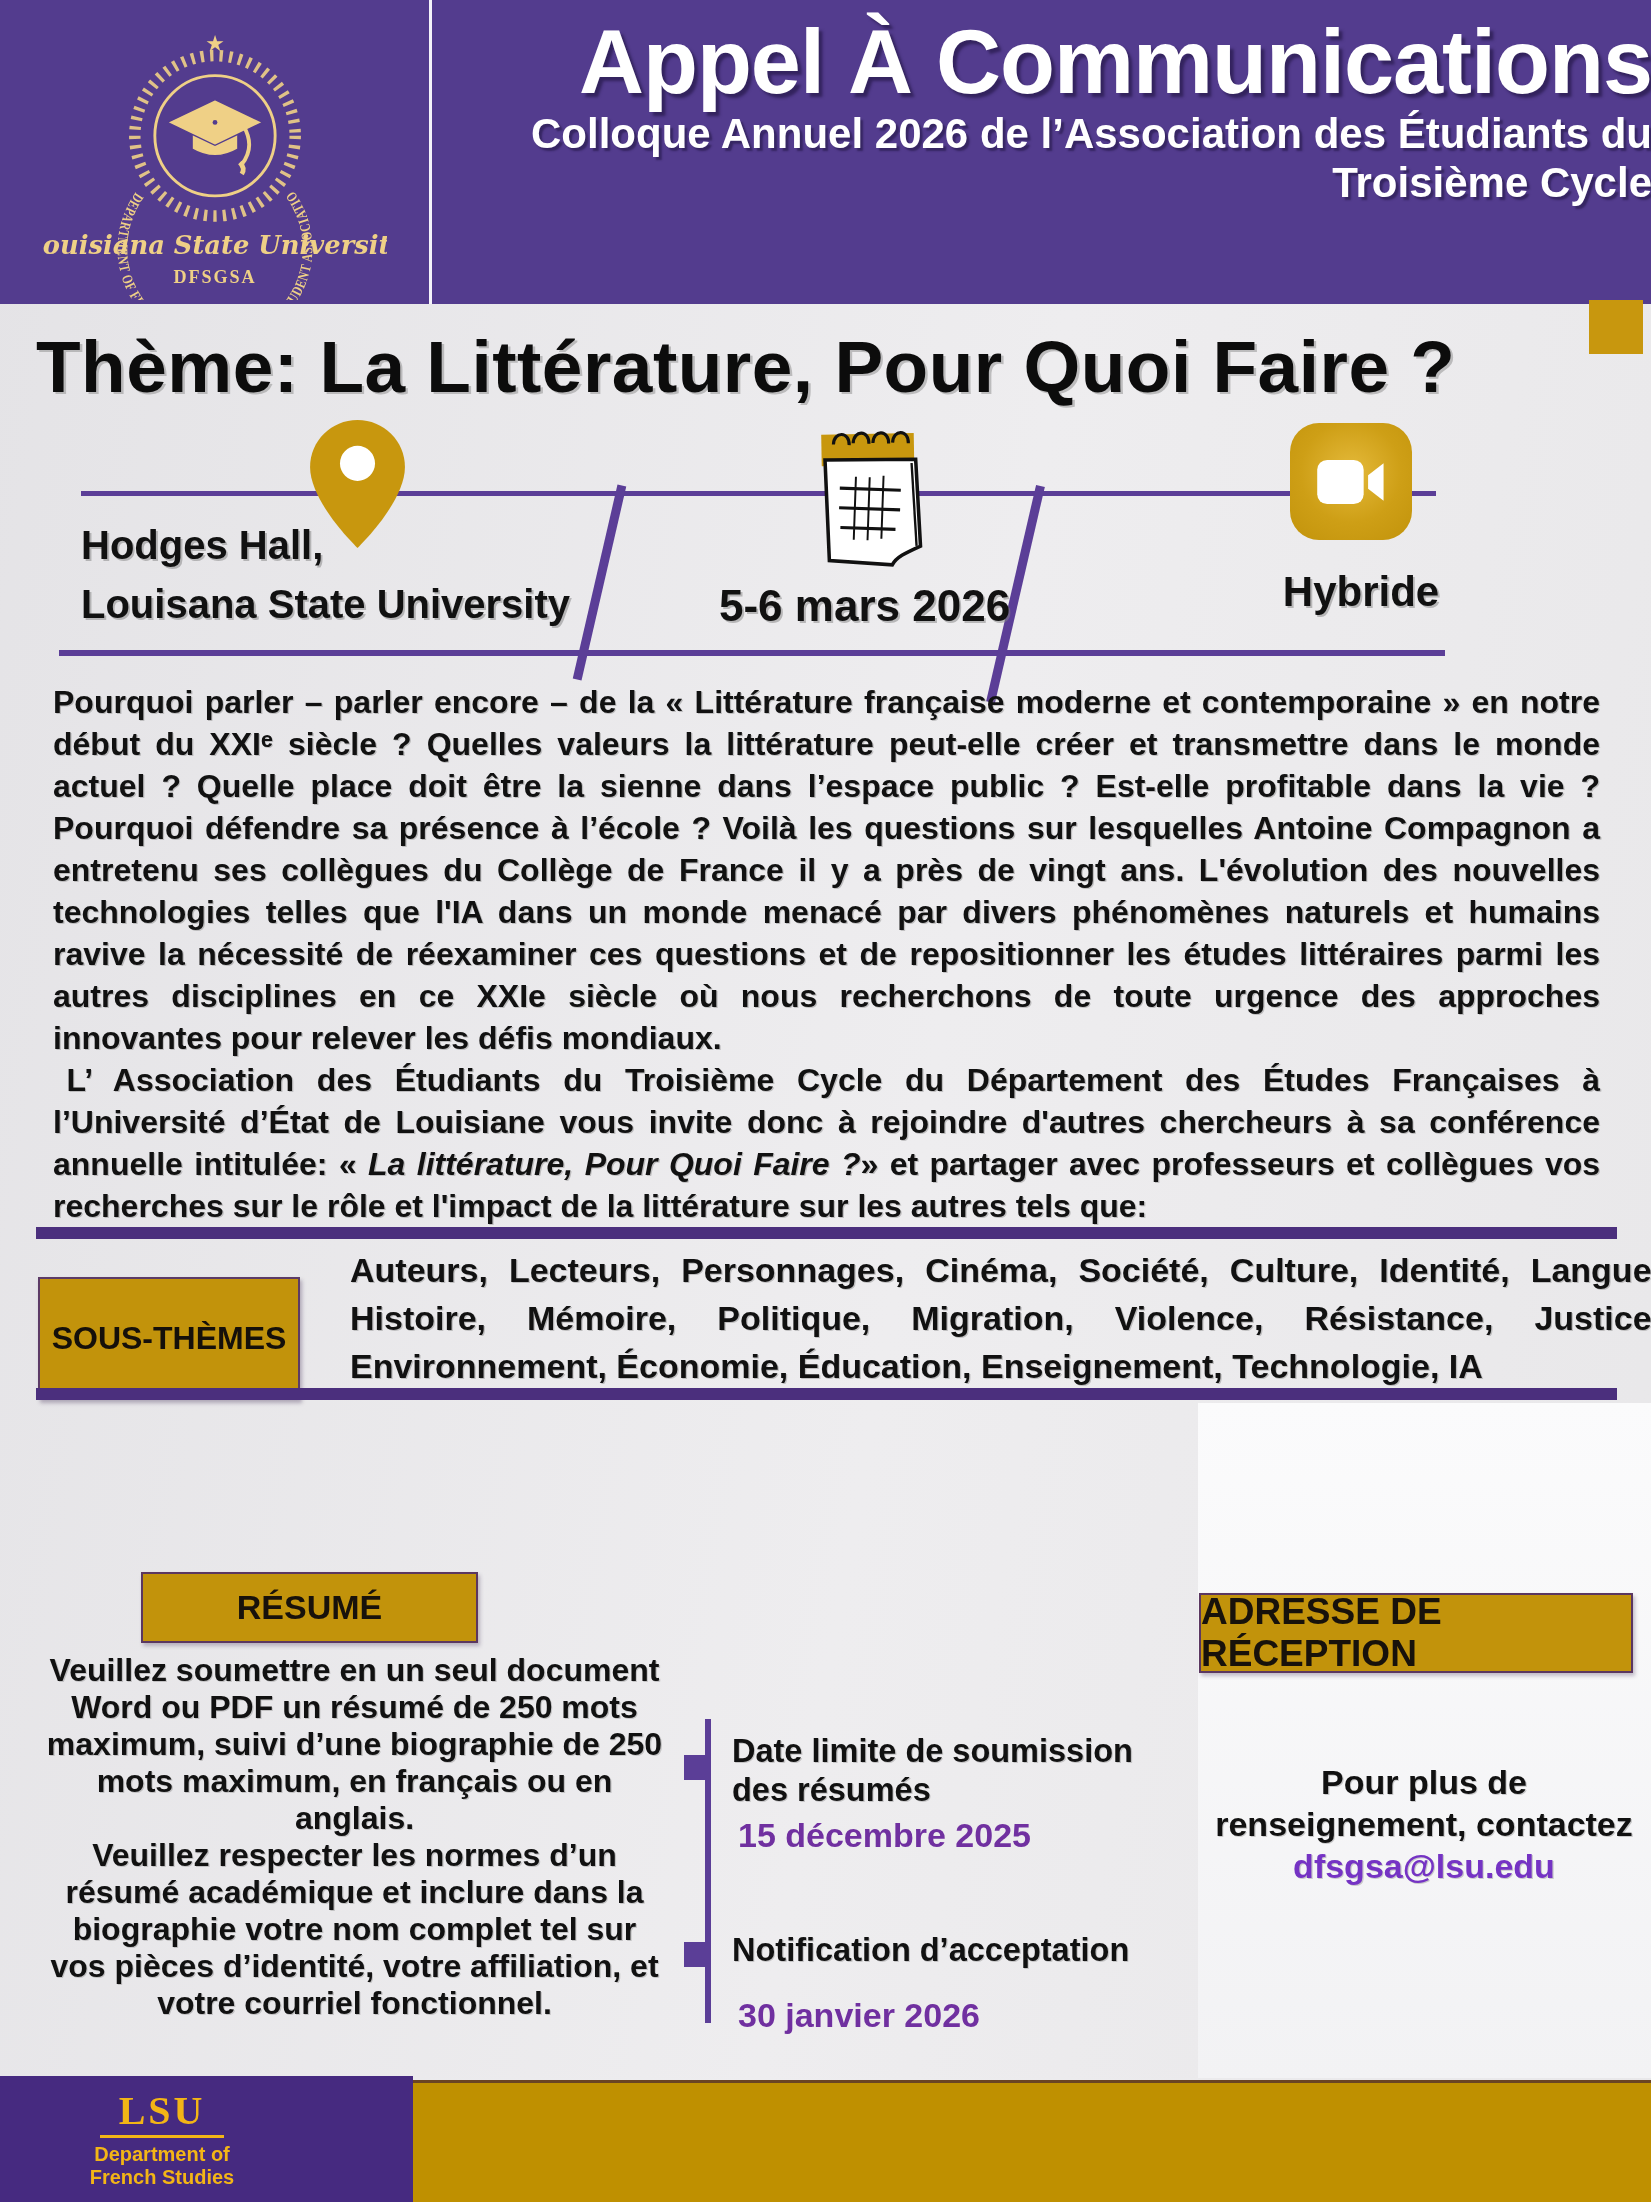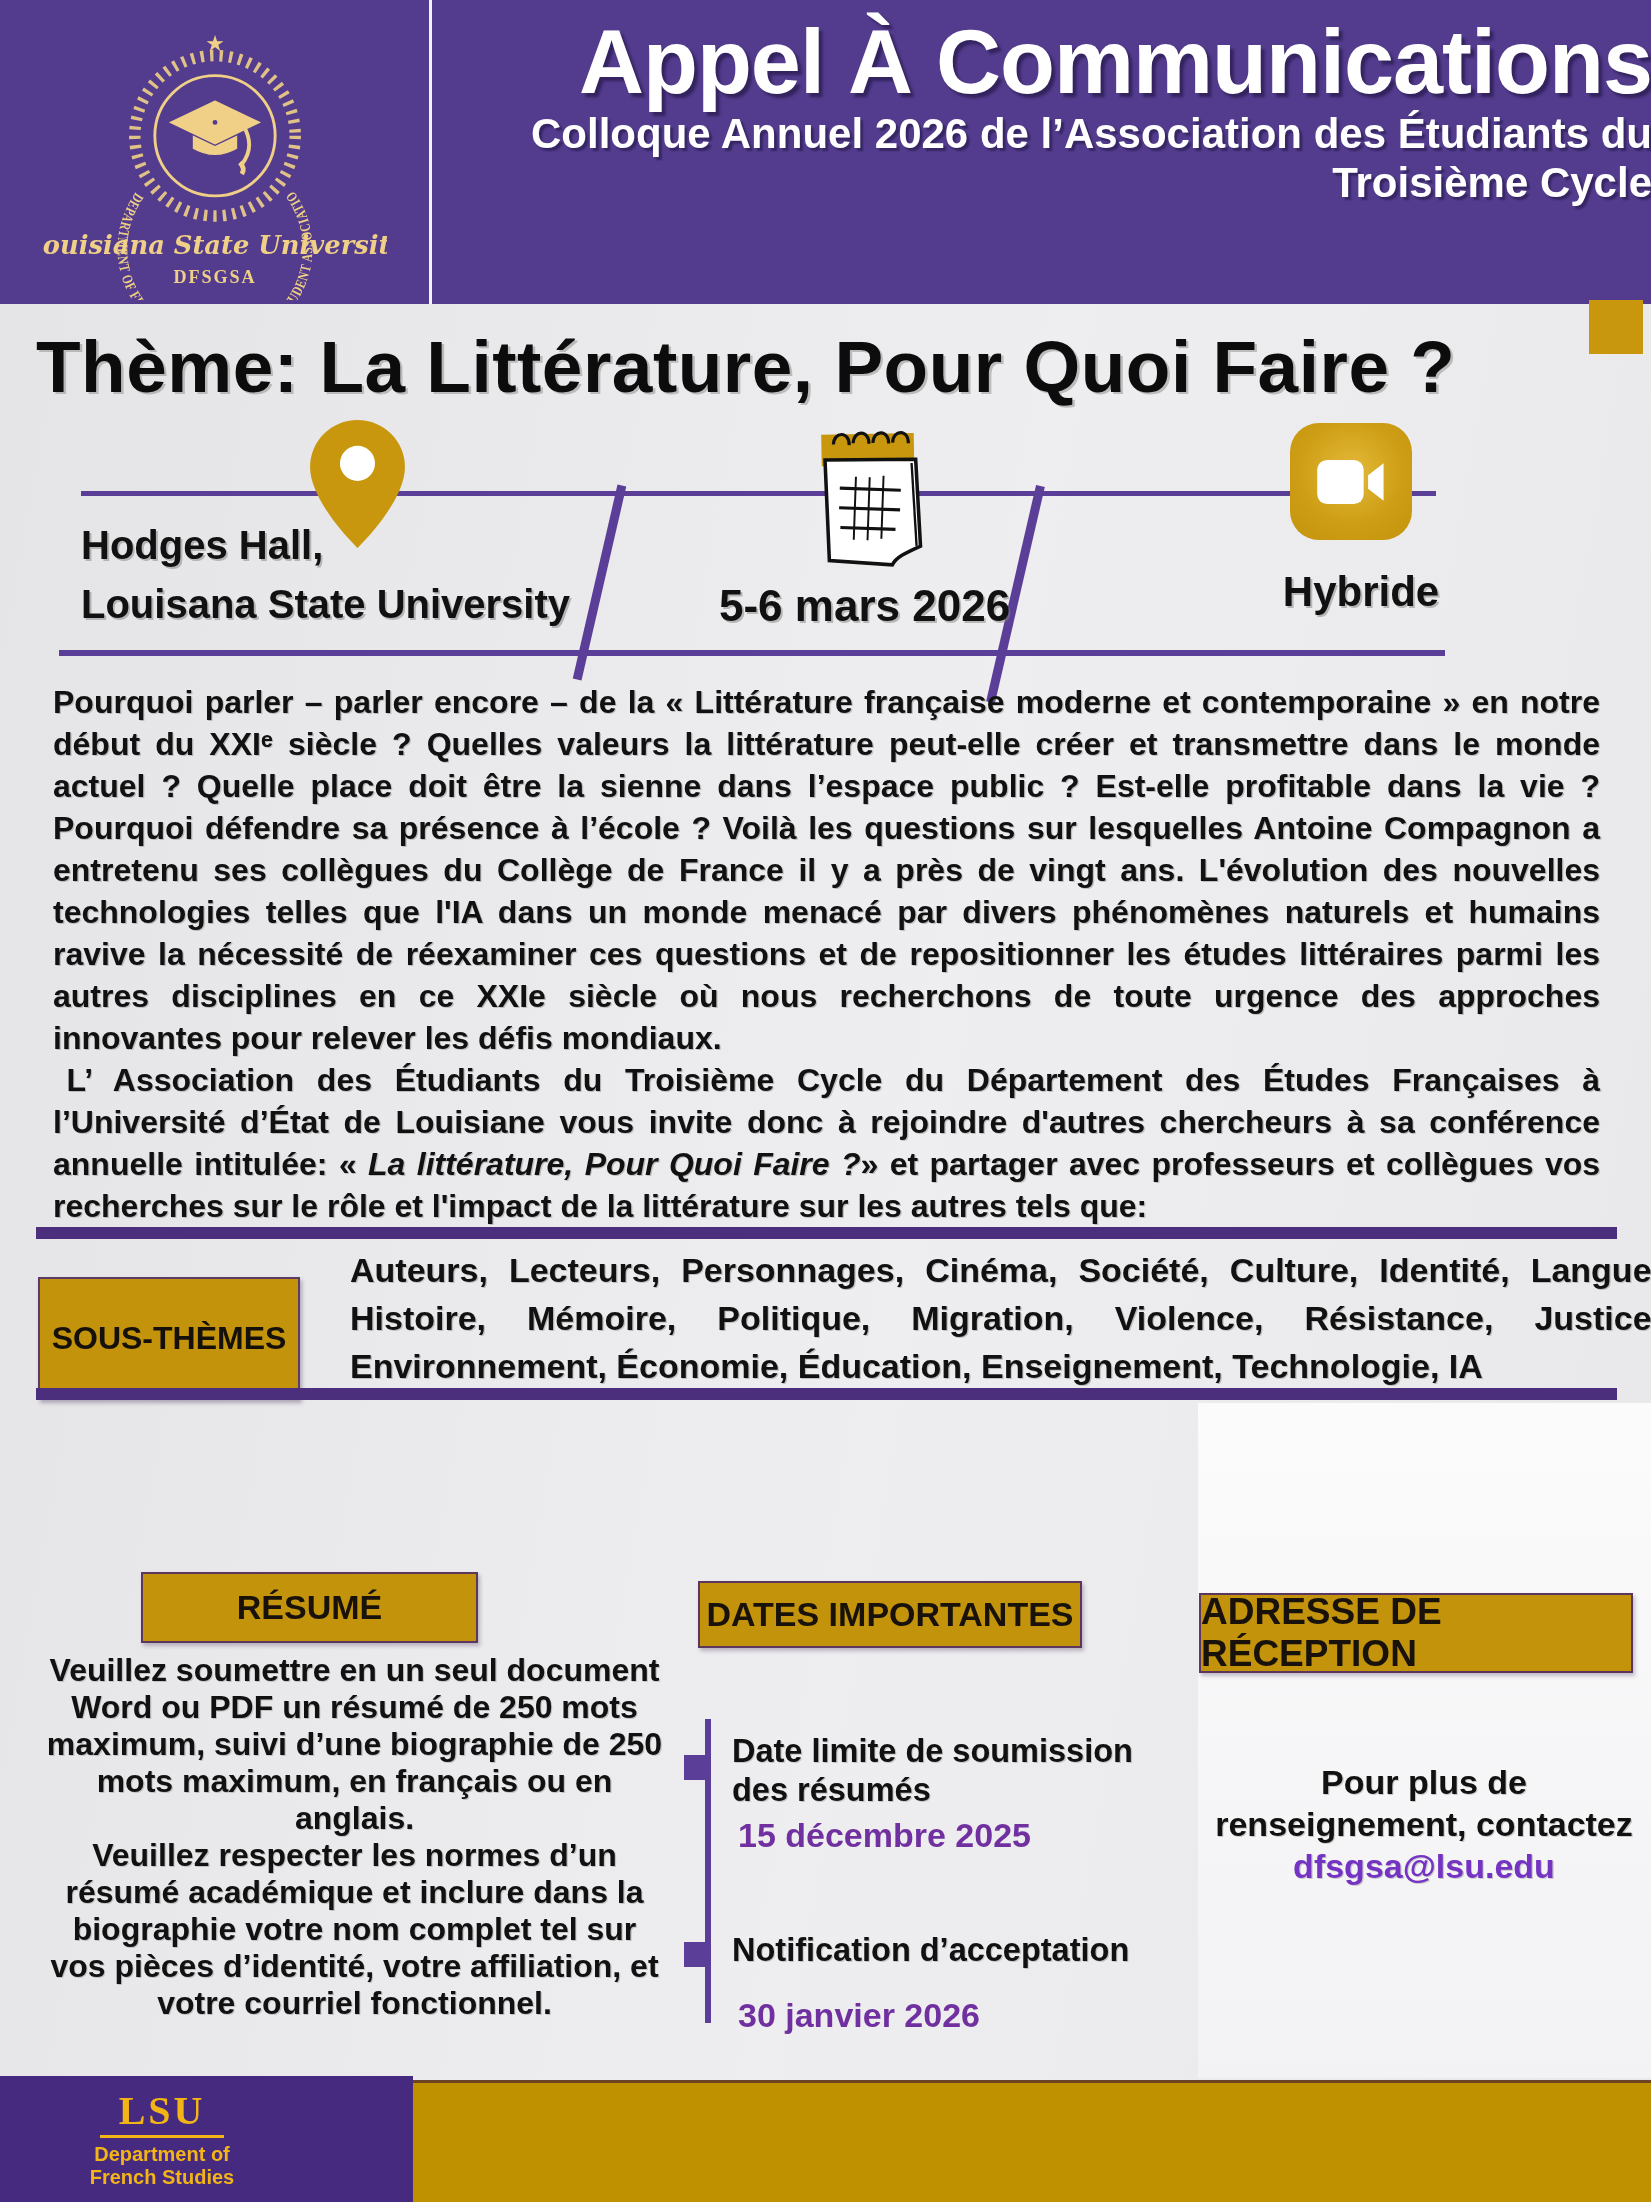--- a/index.html
+++ b/index.html
@@ -162,21 +162,20 @@
 
   <div class="abs divider d1"></div>
   <div class="abs subthemes-box">
     <span>SOUS-THÈMES</span>
   </div>
   <div class="abs subthemes-list">Auteurs, Lecteurs, Personnages, Cinéma, Société, Culture, Identité, Langue, Histoire, Mémoire, Politique, Migration, Violence, Résistance, Justice, Environnement, Économie, Éducation, Enseignement, Technologie, IA</div>
   <div class="abs divider d2"></div>
 
 
   <div class="abs gold-hdr hdr-resume">RÉSUMÉ</div>
-  <div class="abs gold-hdr hdr-dates">DATES IMPORTANTES</div>
   <div class="abs gold-hdr hdr-address">ADRESSE DE RÉCEPTION</div>
 
   <div class="abs resume-body">
     <p>Veuillez soumettre en un seul document Word ou PDF un résumé de 250 mots maximum, suivi d’une biographie de 250 mots maximum, en français ou en anglais.</p>
     <p>Veuillez respecter les normes d’un résumé académique et inclure dans la biographie votre nom complet tel sur vos pièces d’identité, votre affiliation, et votre courriel fonctionnel.</p>
   </div>
 
   <div class="abs dates-vline"></div>
   <div class="abs dates-bullet bullet1"></div>
   <div class="abs dates-label dlabel1">Date limite de soumission des résumés</div>

